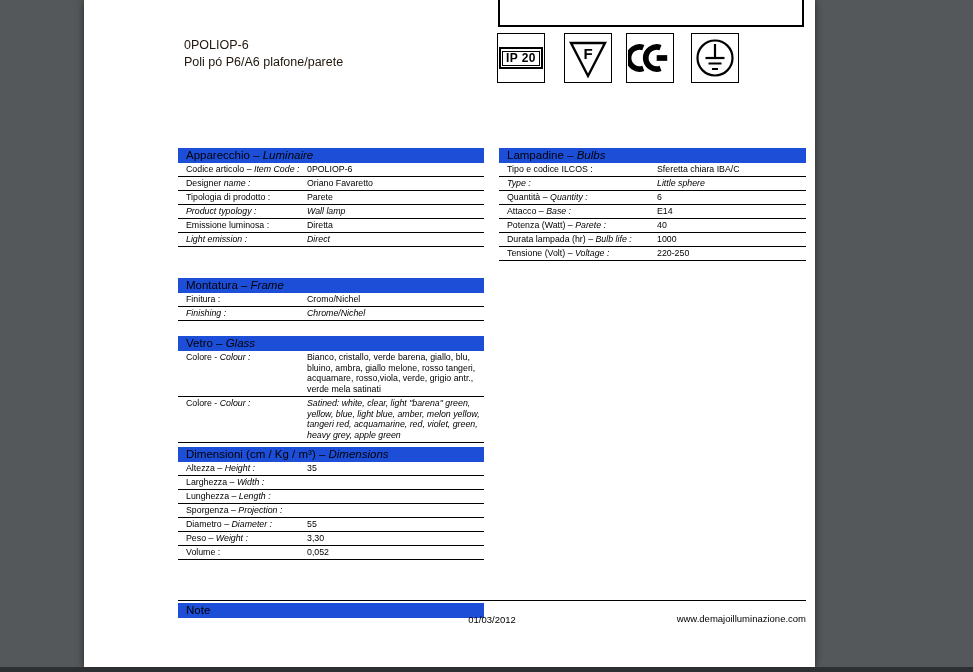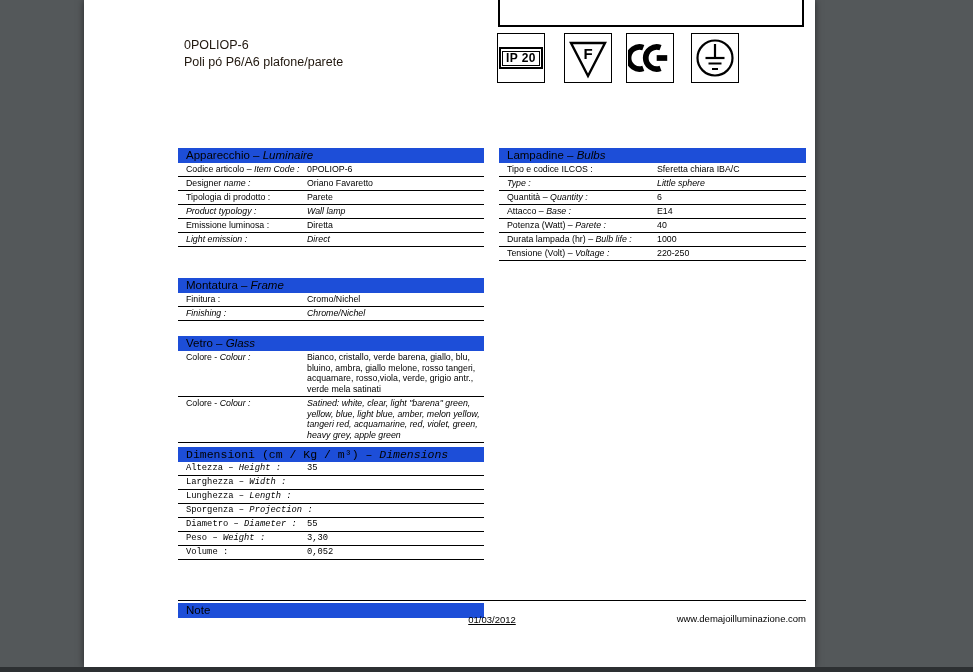--- a/index.html
+++ b/index.html
@@ -30,21 +30,21 @@
   .row.multi{line-height:10.5px;padding:1px 0 2px;}
   .lbl{flex:0 0 auto;padding-left:8px;white-space:nowrap;}
   .w-left .lbl{width:121px;}
   .w-right .lbl{width:150px;}
   .val{flex:1 1 auto;}
   .iv .val{font-style:italic;}
 
   
   .footer{position:absolute;left:94px;top:600px;width:628px;}
   .footer-line{border-top:1.4px solid #000;height:0;}
-  .footer-date{text-align:center;margin-top:13px;font-size:9.5px;text-decoration:underline;}
+  .footer-date{text-align:center;margin-top:13px;font-size:9.5px;}
   .footer-url{position:absolute;right:0;top:13px;font-size:9.5px;}
 </style>
 </head>
 <body>
 
 <div class="page">
 
   <div class="title">
     <div>0POLIOP-6</div>
     <div>Poli pó P6/A6 plafone/parete</div>
@@ -160,21 +160,21 @@
     <div class="row multi">
       <div class="lbl"><span>Colore - </span><span class="i">Colour :</span></div>
       <div class="val">Bianco, cristallo, verde barena, giallo, blu, bluino, ambra, giallo melone, rosso tangeri, acquamare, rosso,viola, verde, grigio antr., verde mela satinati</div>
     </div>
     <div class="row multi iv">
       <div class="lbl"><span>Colore - </span><span class="i">Colour :</span></div>
       <div class="val">Satined: white, clear, light "barena" green, yellow, blue, light blue, amber, melon yellow, tangeri red, acquamarine, red, violet, green, heavy grey, apple green</div>
     </div>
   </div>
 
-  <div class="section w-left" style="left:94px;top:447px;width:306px;font-family:Liberation Mono, monospace;">
+  <div class="section w-left" style="left:94px;top:447px;width:306px;">
     <div class="sec-header"><span>Dimensioni (cm / Kg / m³)  – </span><span class="i">Dimensions</span></div>
     <div class="row std">
       <div class="lbl"><span>Altezza – </span><span class="i">Height :</span></div>
       <div class="val">35</div>
     </div>
     <div class="row std">
       <div class="lbl"><span>Larghezza – </span><span class="i">Width :</span></div>
       <div class="val"></div>
     </div>
     <div class="row std">

